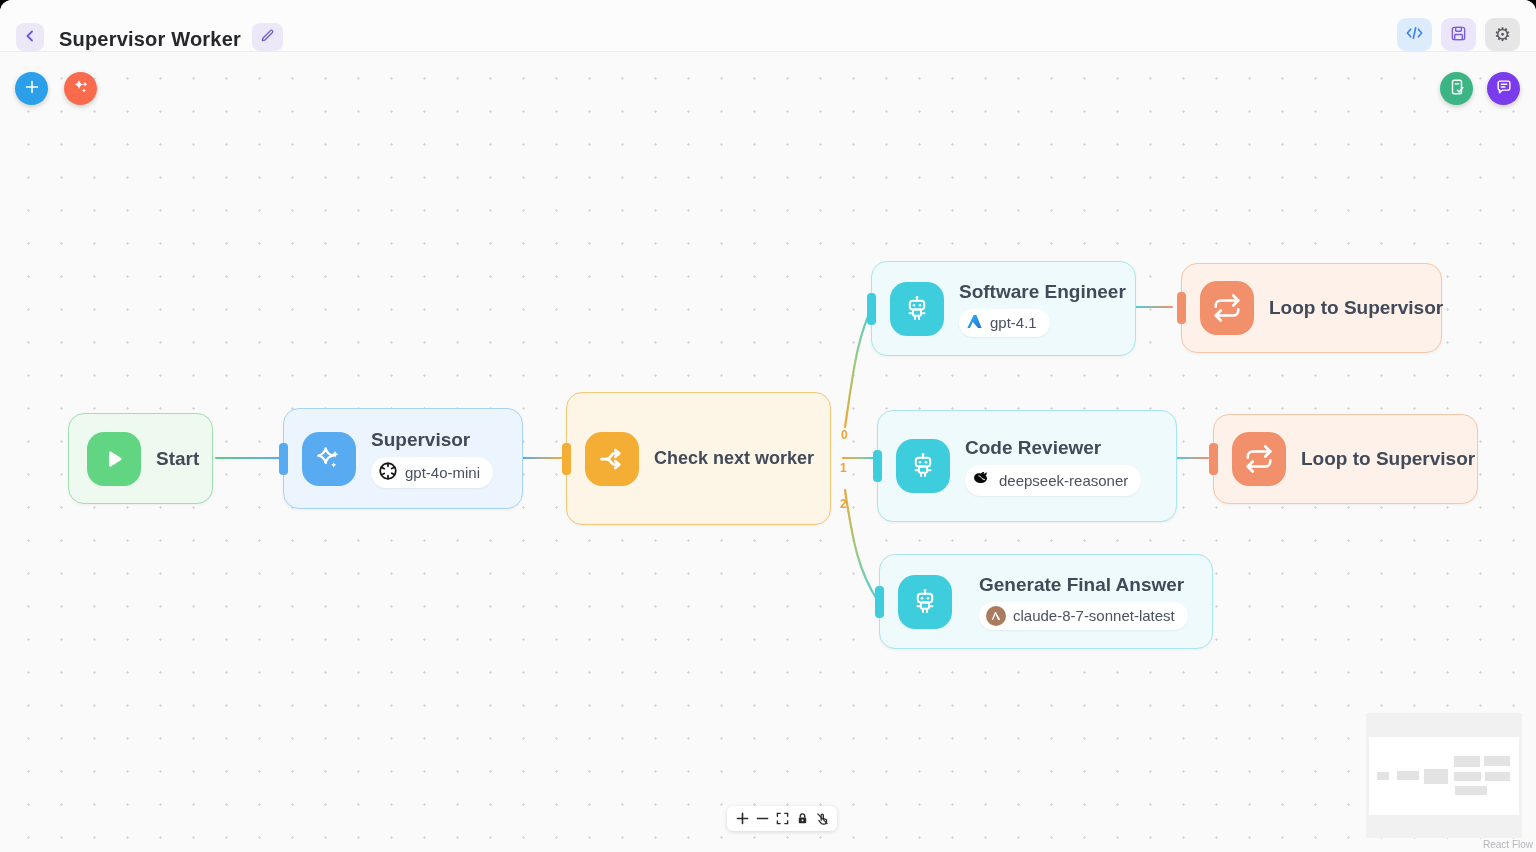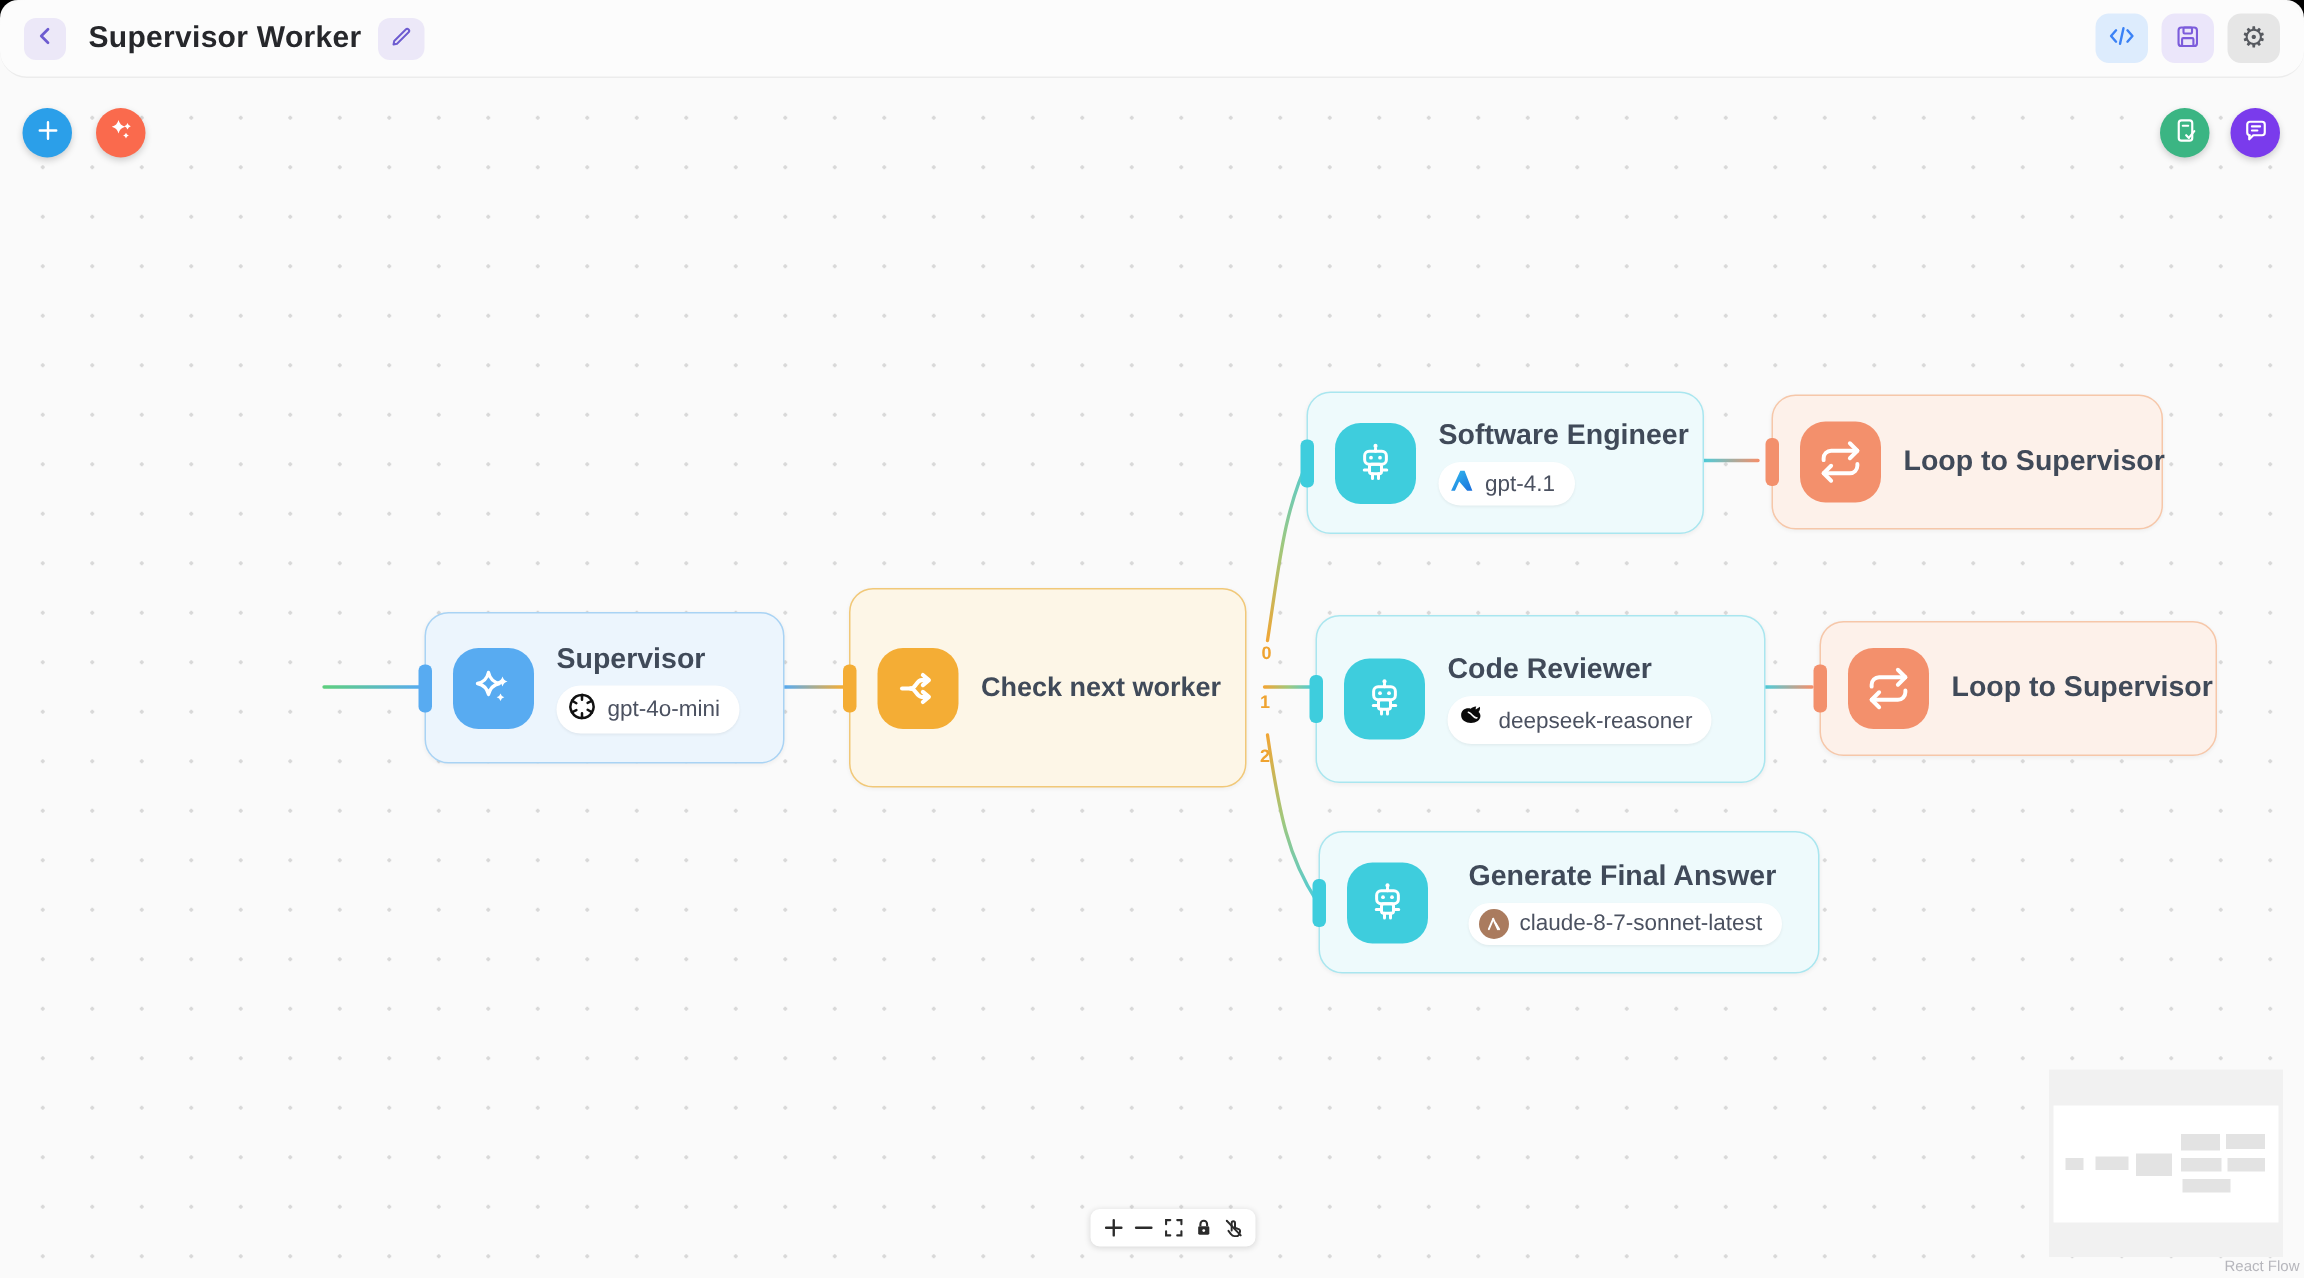--- a/index.html
+++ b/index.html
@@ -3,21 +3,21 @@
 <meta charset="utf-8">
 <style>
   * { margin:0; padding:0; box-sizing:border-box; }
   html,body { width:1536px; height:852px; background:#000; overflow:hidden; }
   body { font-family:"Liberation Sans", sans-serif; }
   #app { width:1536px; height:852px; border-radius:12px 12px 0 0; overflow:hidden;
          display:flex; flex-direction:column; background:#fafafa; }
 
   
   .header { height:52px; flex:0 0 52px; background:#fcfcfc; border-bottom:1px solid #ececec;
-            display:flex; align-items:center; padding:0 16px;border-radius:18px; }
+            display:flex; align-items:flex-end; padding:0 16px; }
   .hbtn { display:flex; align-items:center; justify-content:center; border:none; cursor:pointer; }
   .back-btn { width:28px; height:28px; border-radius:8px; background:#ece8f8; }
   .page-title { margin-left:15px; font-size:20px; font-weight:700; color:#26272b; letter-spacing:.2px; }
   .edit-btn { width:31px; height:28px; border-radius:8px; background:#ece8f8; margin-left:11px; }
   .header-right { margin-left:auto; display:flex; gap:9px; }
   .code-btn  { width:35px; height:33px; border-radius:9px; background:#ddecfd; }
   .save-btn  { width:35px; height:33px; border-radius:9px; background:#ebe6fa; }
   .gear-btn  { width:35px; height:33px; border-radius:9px; background:#e6e6e6; }
   .gear-glyph { font-family:"DejaVu Sans", sans-serif; font-size:19px; color:#56595f; line-height:1; }
 
@@ -215,20 +215,28 @@
         <path d="M845,438 C853,492 859,520 878,549" stroke="url(#g5)"></path>
         <path d="M1136,255 L1172,255" stroke="url(#g6)"></path>
         <path d="M1177,406 L1208,406" stroke="url(#g7)"></path>
       </g>
     </svg>
 
     <span class="edge-label" style="left:841px; top:376px;">0</span>
     <span class="edge-label" style="left:840px; top:409px;">1</span>
     <span class="edge-label" style="left:840px; top:445px;">2</span>
 
+    <div class="node n-start" style="left:68px; top:361px; width:145px; height:91px;">
+      <div class="node-icon">
+        <svg width="26" height="26" viewBox="0 0 24 24">
+            <path d="M8.5 6 L18 12 L8.5 18 Z" fill="#fff" stroke="#fff" stroke-width="2" stroke-linejoin="round"></path>
+          </svg>
+      </div>
+      <div class="node-title">Start</div>
+    </div>
 
     <div class="node n-agent" style="left:283px; top:356px; width:240px; height:101px;">
       <span class="handle h-blue"></span>
       <div class="node-icon">
         <svg width="32" height="32" viewBox="0 0 24 24">
           <path d="M9.5 4 Q10.5 8.5 15 9.5 Q10.5 10.5 9.5 15 Q8.5 10.5 4 9.5 Q8.5 8.5 9.5 4 Z" fill="none" stroke="#fff" stroke-width="1.7" stroke-linejoin="round"></path>
           <path d="M16.5 6 Q17 8 19 8.5 Q17 9 16.5 11 Q16 9 14 8.5 Q16 8 16.5 6 Z" fill="#fff"></path>
           <path d="M15.5 14.5 Q15.9 16 17.4 16.4 Q15.9 16.8 15.5 18.3 Q15.1 16.8 13.6 16.4 Q15.1 16 15.5 14.5 Z" fill="#fff"></path>
         </svg>
       </div>

